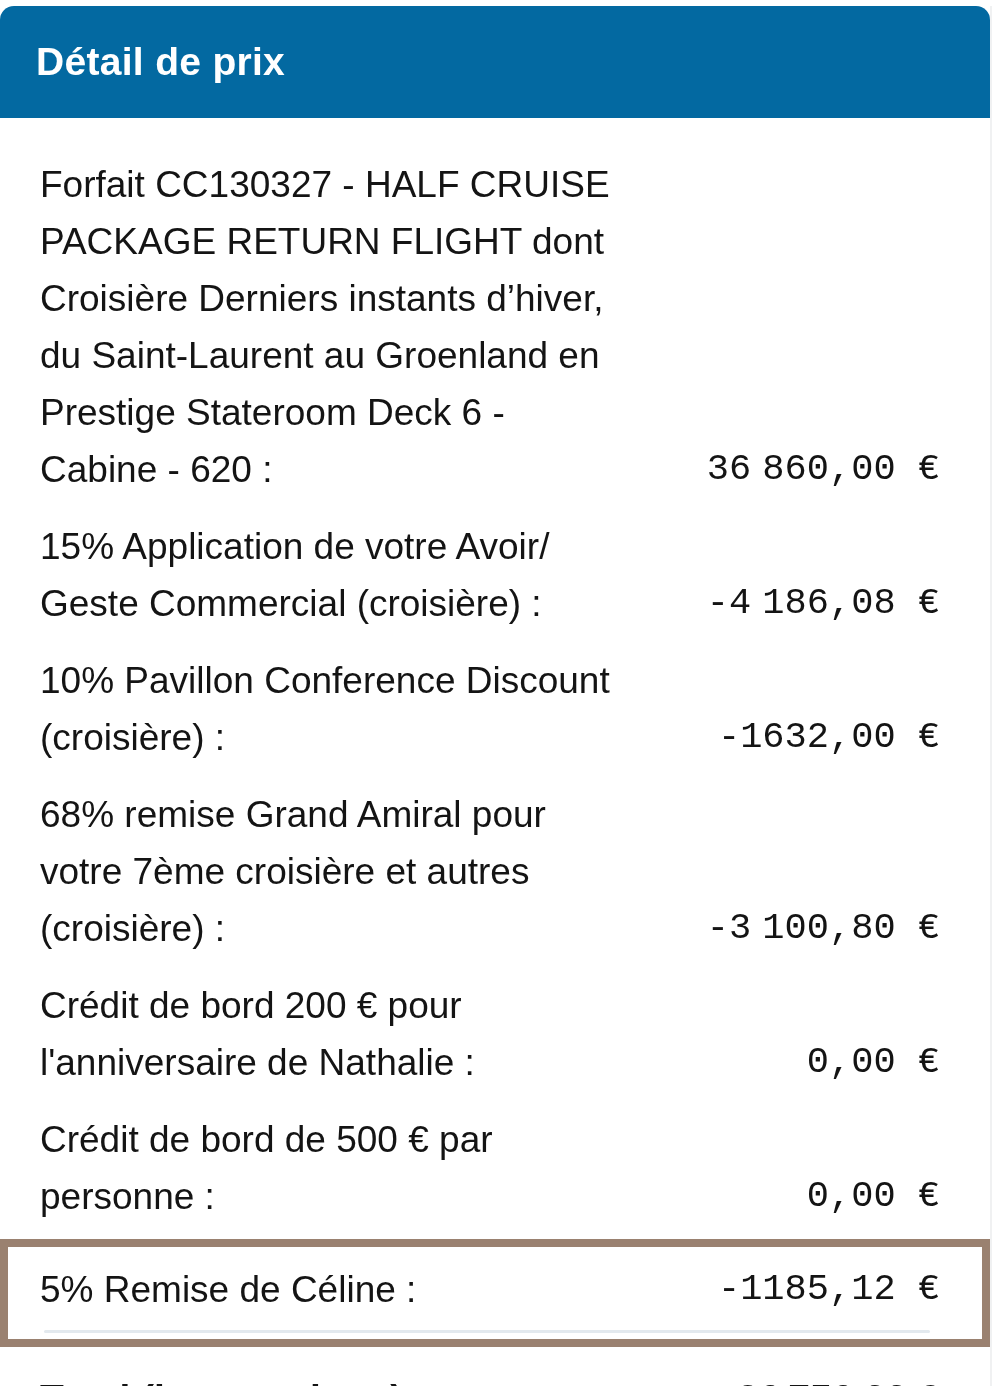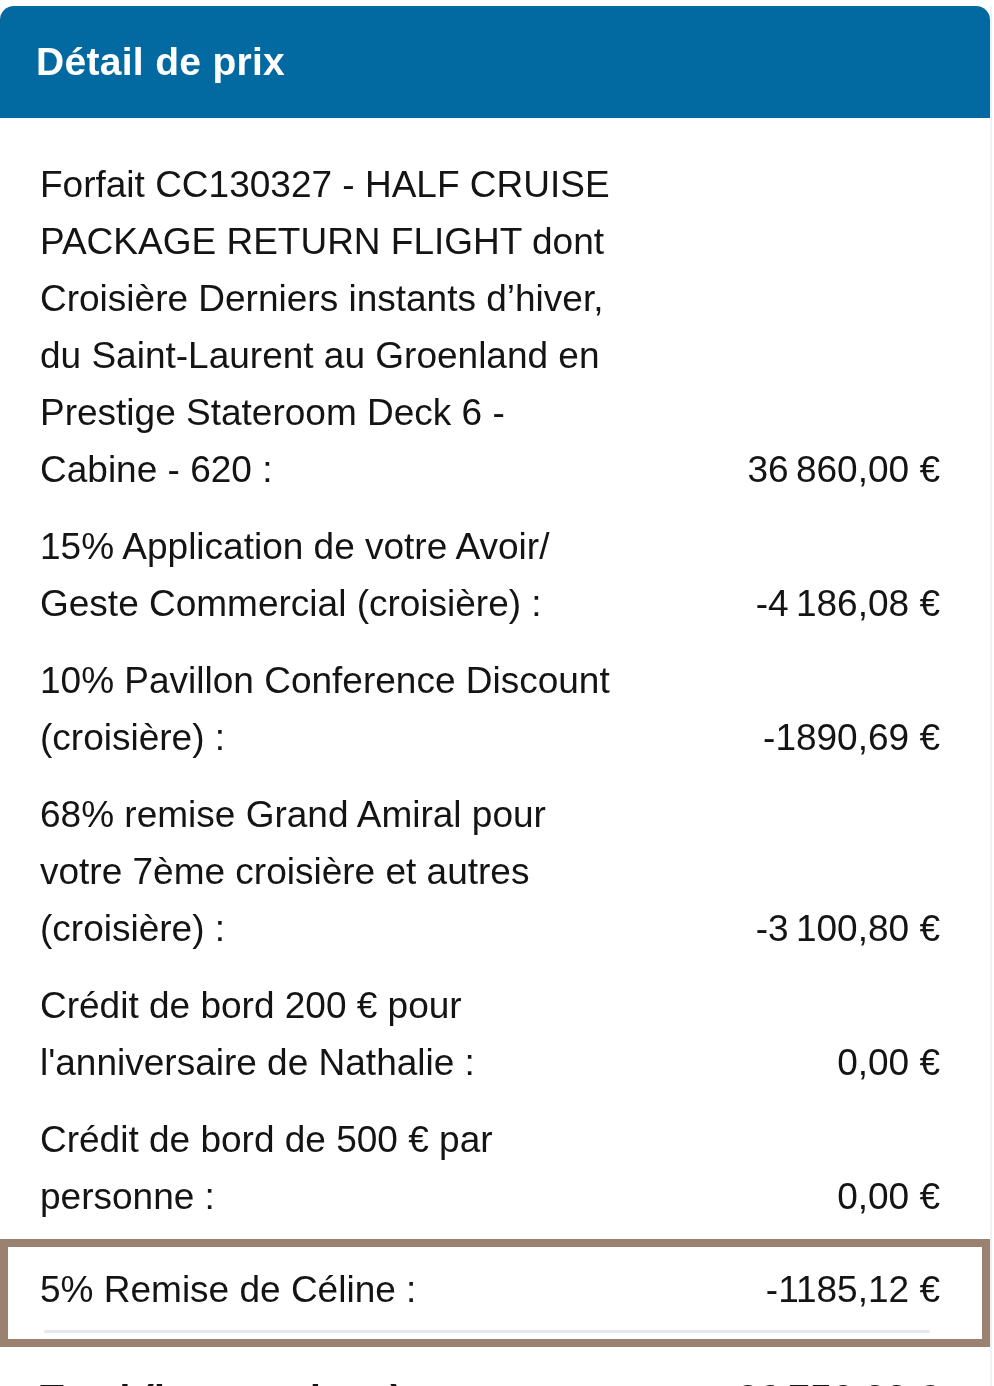--- a/index.html
+++ b/index.html
@@ -47,20 +47,21 @@
     margin-bottom: 20px;
   }
   .price-row .label {
     max-width: 590px;
   }
   .price-row .amount {
     flex: 1 0 auto;
     text-align: right;
     white-space: nowrap;
     padding-left: 20px;
+    font-family: Liberation Mono, monospace;
   }
   .highlight-box {
     border: 8px solid #9a8170;
     margin: -6px -50px 0 -40px;
     padding: 14px 42px 0 32px;
   }
   .highlight-box .price-row {
     margin-bottom: 12px;
     gap: 20px;
   }
@@ -101,21 +102,21 @@
       <span class="amount">36 860,00 €</span>
     </div>
 
     <div class="price-row">
       <span class="label">15% Application de votre Avoir/ Geste Commercial (croisière) :</span>
       <span class="amount">-4 186,08 €</span>
     </div>
 
     <div class="price-row">
       <span class="label">10% Pavillon Conference Discount (croisière) :</span>
-      <span class="amount">-1890,69 €</span>
+      <span class="amount">-1632,00 €</span>
     </div>
 
     <div class="price-row">
       <span class="label">68% remise Grand Amiral pour votre 7ème croisière et autres (croisière) :</span>
       <span class="amount">-3 100,80 €</span>
     </div>
 
     <div class="price-row">
       <span class="label">Crédit de bord 200 € pour l'anniversaire de Nathalie :</span>
       <span class="amount">0,00 €</span>

